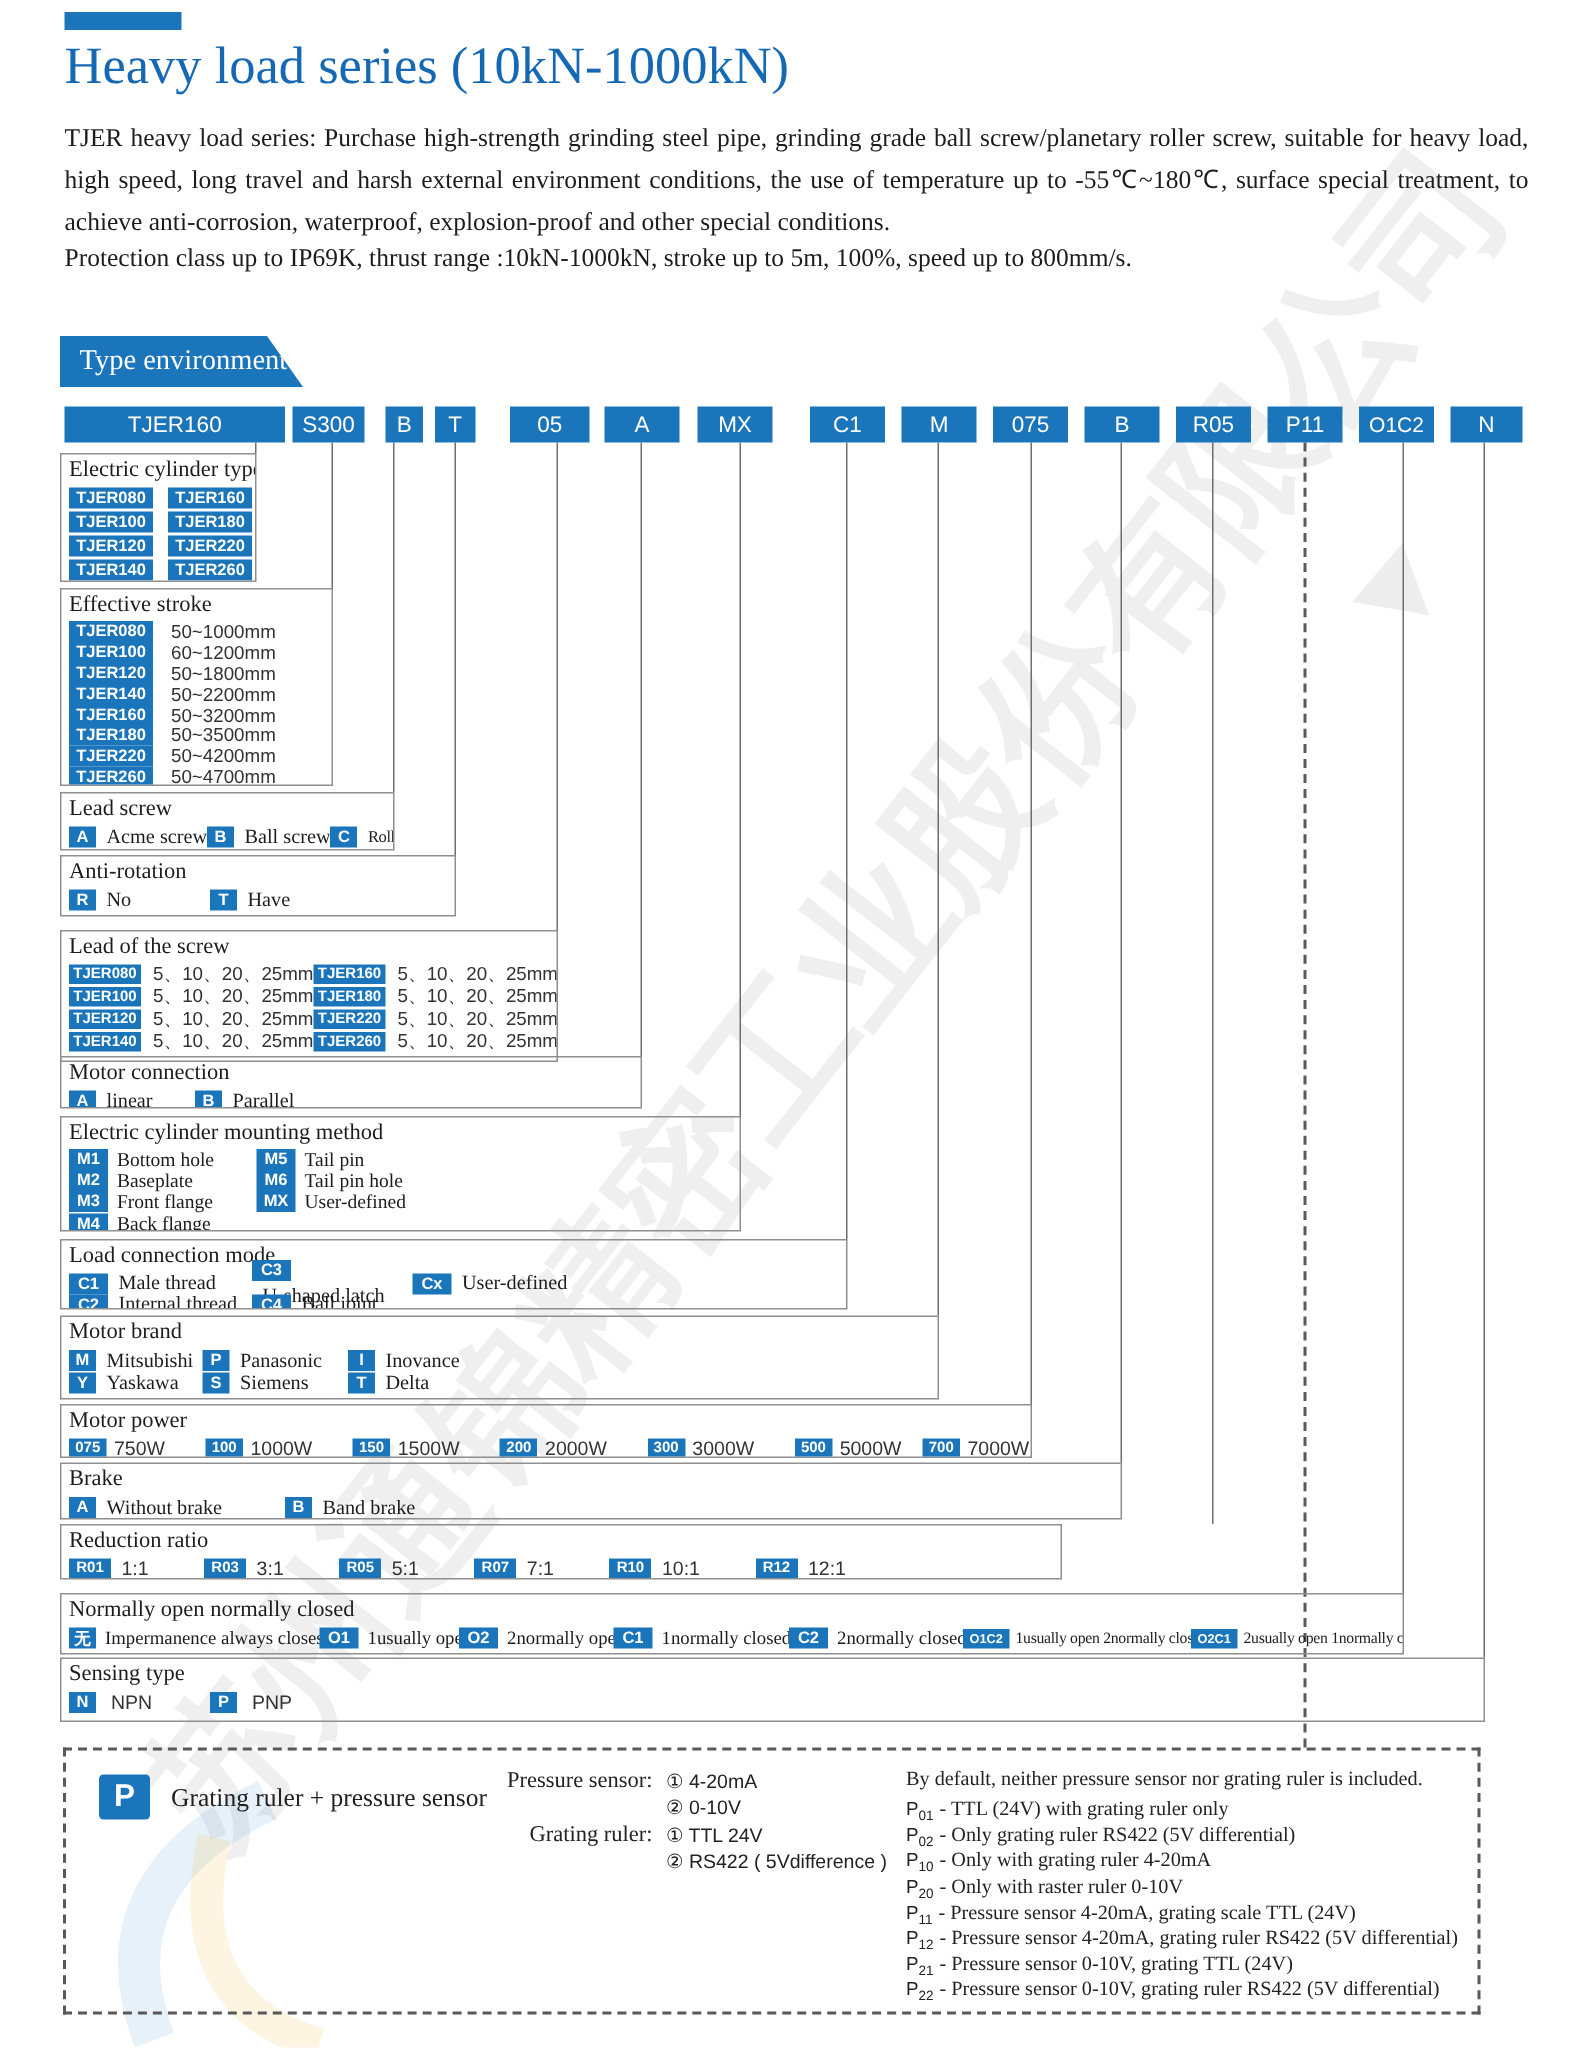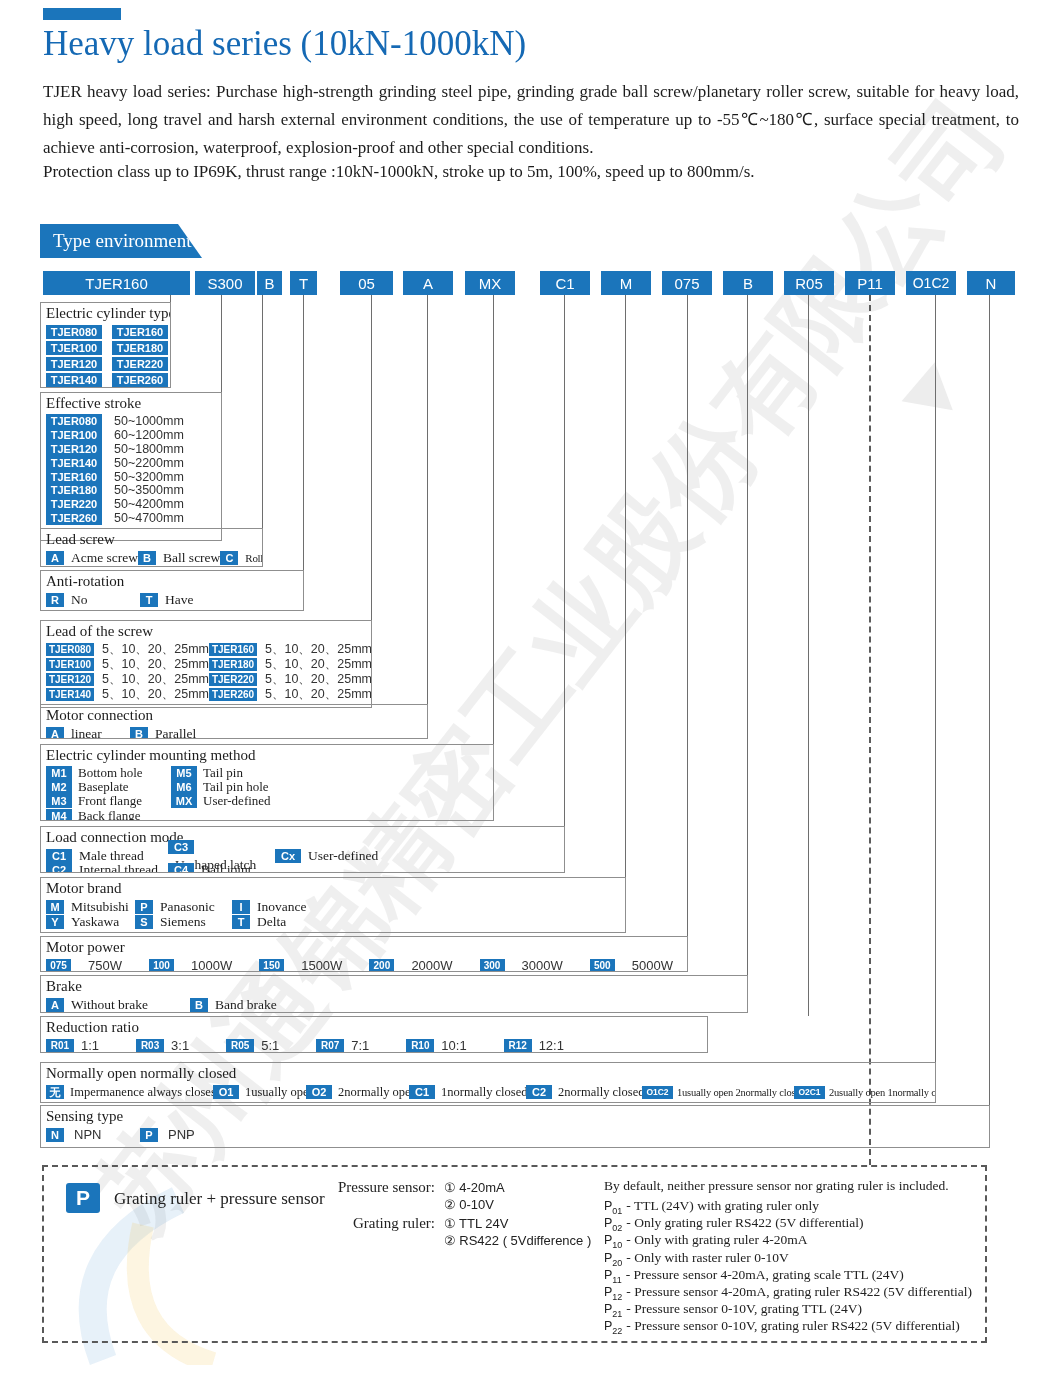--- a/index.html
+++ b/index.html
@@ -18,38 +18,38 @@
   .h1{position:absolute;left:43px;top:24px;font:35px "Liberation Serif",serif;color:#1569b4;}
   .p1{position:absolute;left:43px;top:78px;width:976px;font-size:17px;line-height:28px;
       text-align:justify;color:#1c1c1c;}
   .p2{position:absolute;left:43px;top:162px;width:976px;font-size:17px;color:#1c1c1c;}
   .banner{position:absolute;left:40px;top:224px;width:162px;height:34px;background:#1b75bb;
       color:#fff;font:19px "Liberation Serif",serif;line-height:33px;padding-left:13px;
       clip-path:polygon(0 0,calc(100% - 24px) 0,100% 100%,0 100%);box-sizing:border-box;}
   
   .cb{position:absolute;top:271px;height:24px;background:#1b75bb;color:#fff;z-index:2;
       font:15px "Liberation Sans",sans-serif;display:flex;align-items:center;justify-content:center;}
-  .cb1{left:43px;width:147px}.cb2{left:195px;width:60px}.cb3{left:257px;width:25px}
+  .cb1{left:43px;width:147px}.cb2{left:195px;width:48px}.cb3{left:257px;width:25px}
   .cb4{left:290px;width:27px}.cb5{left:340px;width:53px}.cb6{left:403px;width:50px}
   .cb7{left:465px;width:50px}.cb8{left:540px;width:50px}.cb9{left:601px;width:50px}
   .cb10{left:662px;width:50px}.cb11{left:723px;width:50px}.cb12{left:784px;width:50px}
   .cb13{left:845px;width:50px}.cb14{left:906px;width:50px;font-size:14px}.cb15{left:967px;width:48px}
   
   .conn{position:absolute;top:295px;width:0;border-left:1px solid #6e6e6e;z-index:1;}
   .c1{left:170px;height:7px}.c2{left:221px;height:97px}.c3{left:262px;height:233px}
   .c4{left:303px;height:275px}.c5{left:371px;height:325px}.c6{left:427px;height:409px}
   .c7{left:493px;height:449px}.c8{left:564px;height:531px}.c9{left:625px;height:582px}
   .c10{left:687px;height:641px}.c11{left:747px;height:680px}.c12{left:808px;height:721px}
   .c13{left:869px;height:870px;border-left:2px dashed #5a5a5a}
   .c14{left:935px;height:767px}.c15{left:989px;height:810px}
   
   .sec{position:absolute;left:40px;border:1px solid #8f8f8f;box-sizing:border-box;
        background:transparent;z-index:1;overflow:hidden;}
   #sec1{top:302px;width:131px;height:86px}
-  #sec2{top:392px;width:182px;height:149px}
+  #sec2{top:392px;width:182px;height:132px}
   #sec3{top:528px;width:223px;height:39px}
   #sec4{top:570px;width:264px;height:41px}
   #sec5{top:620px;width:332px;height:88px}
   #sec6{top:704px;width:388px;height:35px}
   #sec7{top:744px;width:454px;height:77px}
   #sec8{top:826px;width:525px;height:47px}
   #sec9{top:877px;width:586px;height:56px}
   #sec10{top:936px;width:648px;height:36px}
   #sec11{top:975px;width:708px;height:38px}
   #sec12{top:1016px;width:668px;height:37px}
@@ -80,21 +80,21 @@
   .col1{width:125px}
   .crow{display:flex;align-items:center;height:14.2px;}
   .crow .lb{font-size:13px;margin-left:6px}
   .s8 .r{height:14.2px}
   .s8a .item:nth-child(1){width:122px}.s8a .item:nth-child(2){width:107px}
   .s8b .item:nth-child(1){width:122px}
   .s9 .r{height:15.5px}
   .s9 .item:nth-child(1){width:89px}.s9 .item:nth-child(2){width:97px}
   .s10 .r{height:15px;margin-left:5px}
   .pair{display:inline-flex;align-items:center;}
-  .pair .v{margin-left:17px}
+  .pair .v{margin-left:5px}
   .s10 .pair:nth-child(-n+5){margin-right:27px}
   .s10 .pair:nth-child(n+6){margin-right:14px}
   .s11 .item:nth-child(1){width:144px}
   .s12 .pair{margin-right:37px}
   .s12 .v{margin-left:7px}
   .s13 .r{height:16px}
   .s13 .lb{font-size:12.5px;margin-left:6px}
   .s13 .item:nth-child(1){width:167px}.s13 .item:nth-child(2){width:93px}
   .s13 .item:nth-child(3){width:103px}.s13 .item:nth-child(4){width:117px}
   .s13 .item:nth-child(5){width:116px}.s13 .item:nth-child(6){width:152px}

